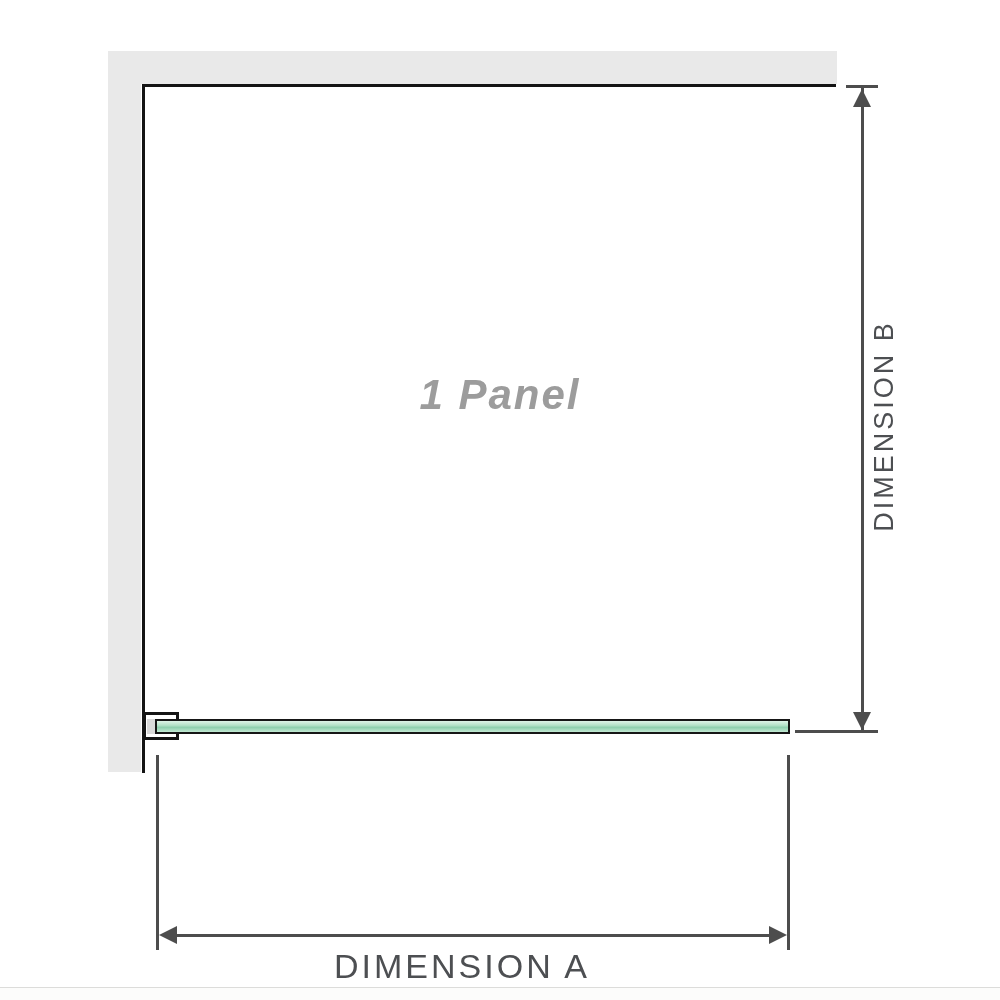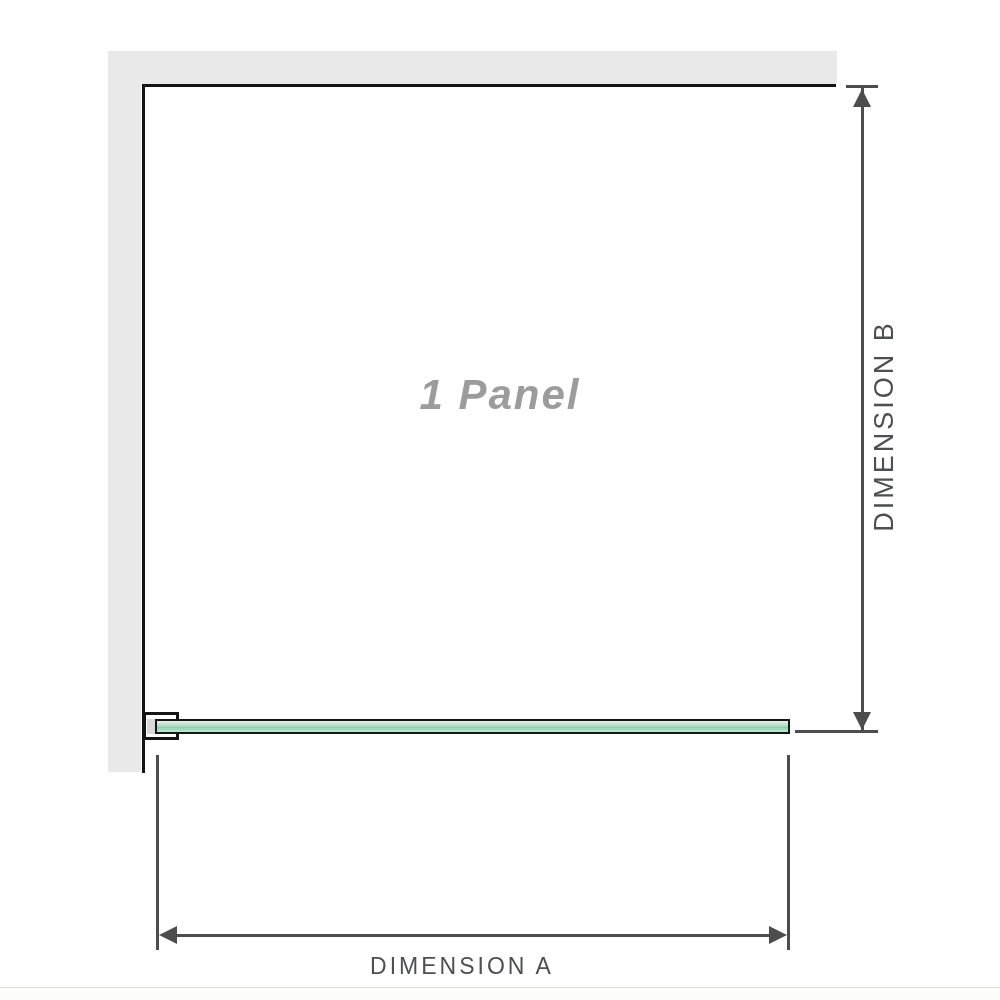--- a/index.html
+++ b/index.html
@@ -73,21 +73,21 @@
     border-right:18px solid #4d4d4d;
   }
   .arrow-right{
     left:769px;top:926px;
     border-top:9px solid transparent;border-bottom:9px solid transparent;
     border-left:18px solid #4d4d4d;
   }
   .dimA-label{
     left:462px;top:966px;
     transform:translate(-50%,-50%);
-    font-size:23px;color:#4d4f52;letter-spacing:3px;white-space:nowrap;
+    font-size:34px;color:#4d4f52;letter-spacing:3px;white-space:nowrap;
   }
 
   
   .footer-rule{left:0;top:987px;width:1000px;height:1px;background:#dcdcda;}
   .footer-area{left:0;top:988px;width:1000px;height:12px;background:#fcfcfb;}
 </style>
 </head>
 <body>
 
 <div id="stage">

